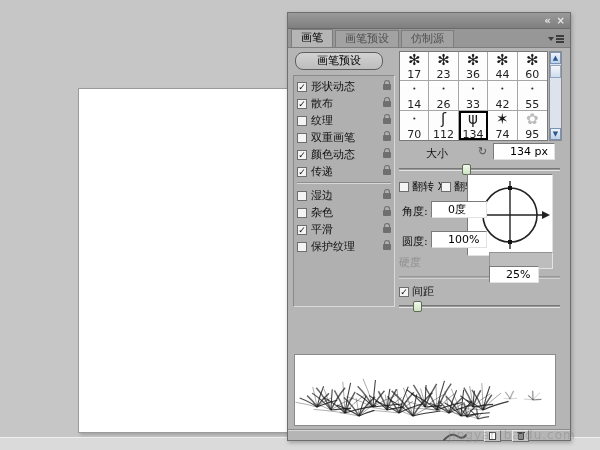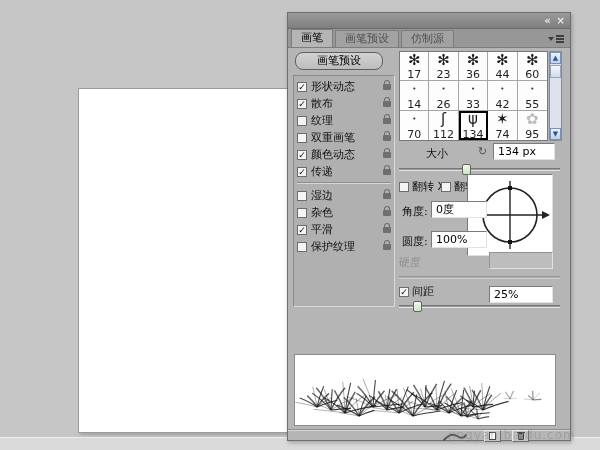--- a/index.html
+++ b/index.html
@@ -49,21 +49,21 @@
   .cell.selected { outline:2px solid #000; outline-offset:-2px; }
   .cell.faded .bicon { color:#bcbcbc; }
   .gscroll { position:absolute; left:261px; top:2px; width:13px; height:90px; background:#dde3ec; border:1px solid #8b8b8b; }
   .sbtn { position:absolute; left:0; width:11px; height:12px; background:linear-gradient(#eef3fa,#bdd2ea); border:1px solid #7a93b6; color:#2a5790; font-size:7px; text-align:center; line-height:11px; }
   .sbtn.up { top:0; }
   .sbtn.down { bottom:0; }
   .sthumb { position:absolute; left:0; top:13px; width:11px; height:13px; background:linear-gradient(#f4f7fb,#cfdcec); border:1px solid #90a6c2; }
 
   
   .rowlabel { position:absolute; font-size:11px; color:#111; }
-  .field { position:absolute; height:17px; background:#fff; border-top:1px solid #7a7a7a; border-left:1px solid #7a7a7a; border-right:1px solid #e2e2e2; border-bottom:1px solid #e2e2e2; font-size:11px; line-height:15px; padding-left:4px; color:#000; }
+  .field { position:absolute; height:17px; background:#fff; border-top:1px solid #7a7a7a; border-left:1px solid #7a7a7a; border-right:1px solid #e2e2e2; border-bottom:1px solid #e2e2e2; font-size:11px; line-height:15px; padding-left:16px; color:#000; }
   .reset-ic { position:absolute; font-size:11px; color:#555; }
   .slider { position:absolute; height:3px; background:#9a9a9a; border-top:1px solid #777; border-bottom:1px solid #e4e4e4; }
   .thumb { position:absolute; top:-5px; width:9px; height:11px; background:linear-gradient(#f2f8ee,#cfe4c2); border:1px solid #5c6b55; border-radius:2px; }
   .slider.disabled { background:#adadad; border-top-color:#979797; border-bottom-color:#cfcfcf; }
   .disabled-label { color:#8f8f8f !important; }
   .field.disabled { background:#bdbdbd; border-top-color:#949494; border-left-color:#949494; }
 
   .chkrow { position:absolute; display:flex; align-items:center; font-size:11px; color:#111; }
   .chkrow .cb { margin-right:3px; }
 
@@ -267,21 +267,21 @@
     <div class="field" style="left:143px; top:182px; width:56px;">100%</div>
 
     <span class="rowlabel disabled-label" style="left:111px; top:206px;">硬度</span>
     <div class="field disabled" style="left:201px; top:203px; width:64px;"></div>
     <div class="slider disabled" style="left:111px; top:227px; width:161px;"></div>
 
     <div class="chkrow" style="left:111px; top:235px;">
       <span class="cb">✓</span>
       <span>间距</span>
     </div>
-    <div class="field" style="left:201px; top:237px; width:64px;">25%</div>
+    <div class="field" style="left:201px; top:217px; width:50px;">25%</div>
     <div class="slider" style="left:111px; top:256px; width:161px;">
       <div class="thumb" style="left:9%;"></div>
     </div>
 
     <div class="preview">
       <svg id="grass-svg" width="260" height="70" viewBox="0 0 260 70">
           <path d="M22,52 Q13.40614475638693,49.3970961115112 0.5153618909673234,47.26744747547492" stroke="#1a1a1a" stroke-width="0.7" fill="none" opacity="0.49500000000000005"></path>
           <path d="M22,52 Q15.081671034530743,47.06953722843446 4.7041775863268604,43.0355222335172" stroke="#1a1a1a" stroke-width="1.1" fill="none" opacity="0.7785"></path>
           <path d="M22,52 Q18.049105032054413,45.72122958931502 12.122762580136039,40.58405379875459" stroke="#1a1a1a" stroke-width="1.5" fill="none" opacity="0.657"></path>
           <path d="M22,52 Q20.286573976697163,40.950600699915555 17.71643494174291,31.91018309075556" stroke="#1a1a1a" stroke-width="0.7" fill="none" opacity="0.5355000000000001"></path>

